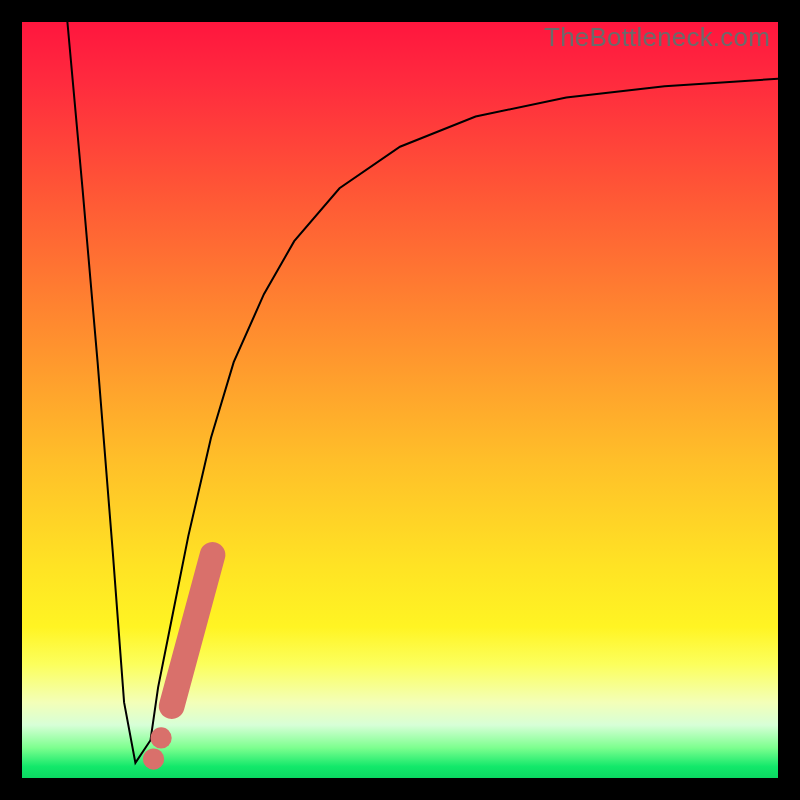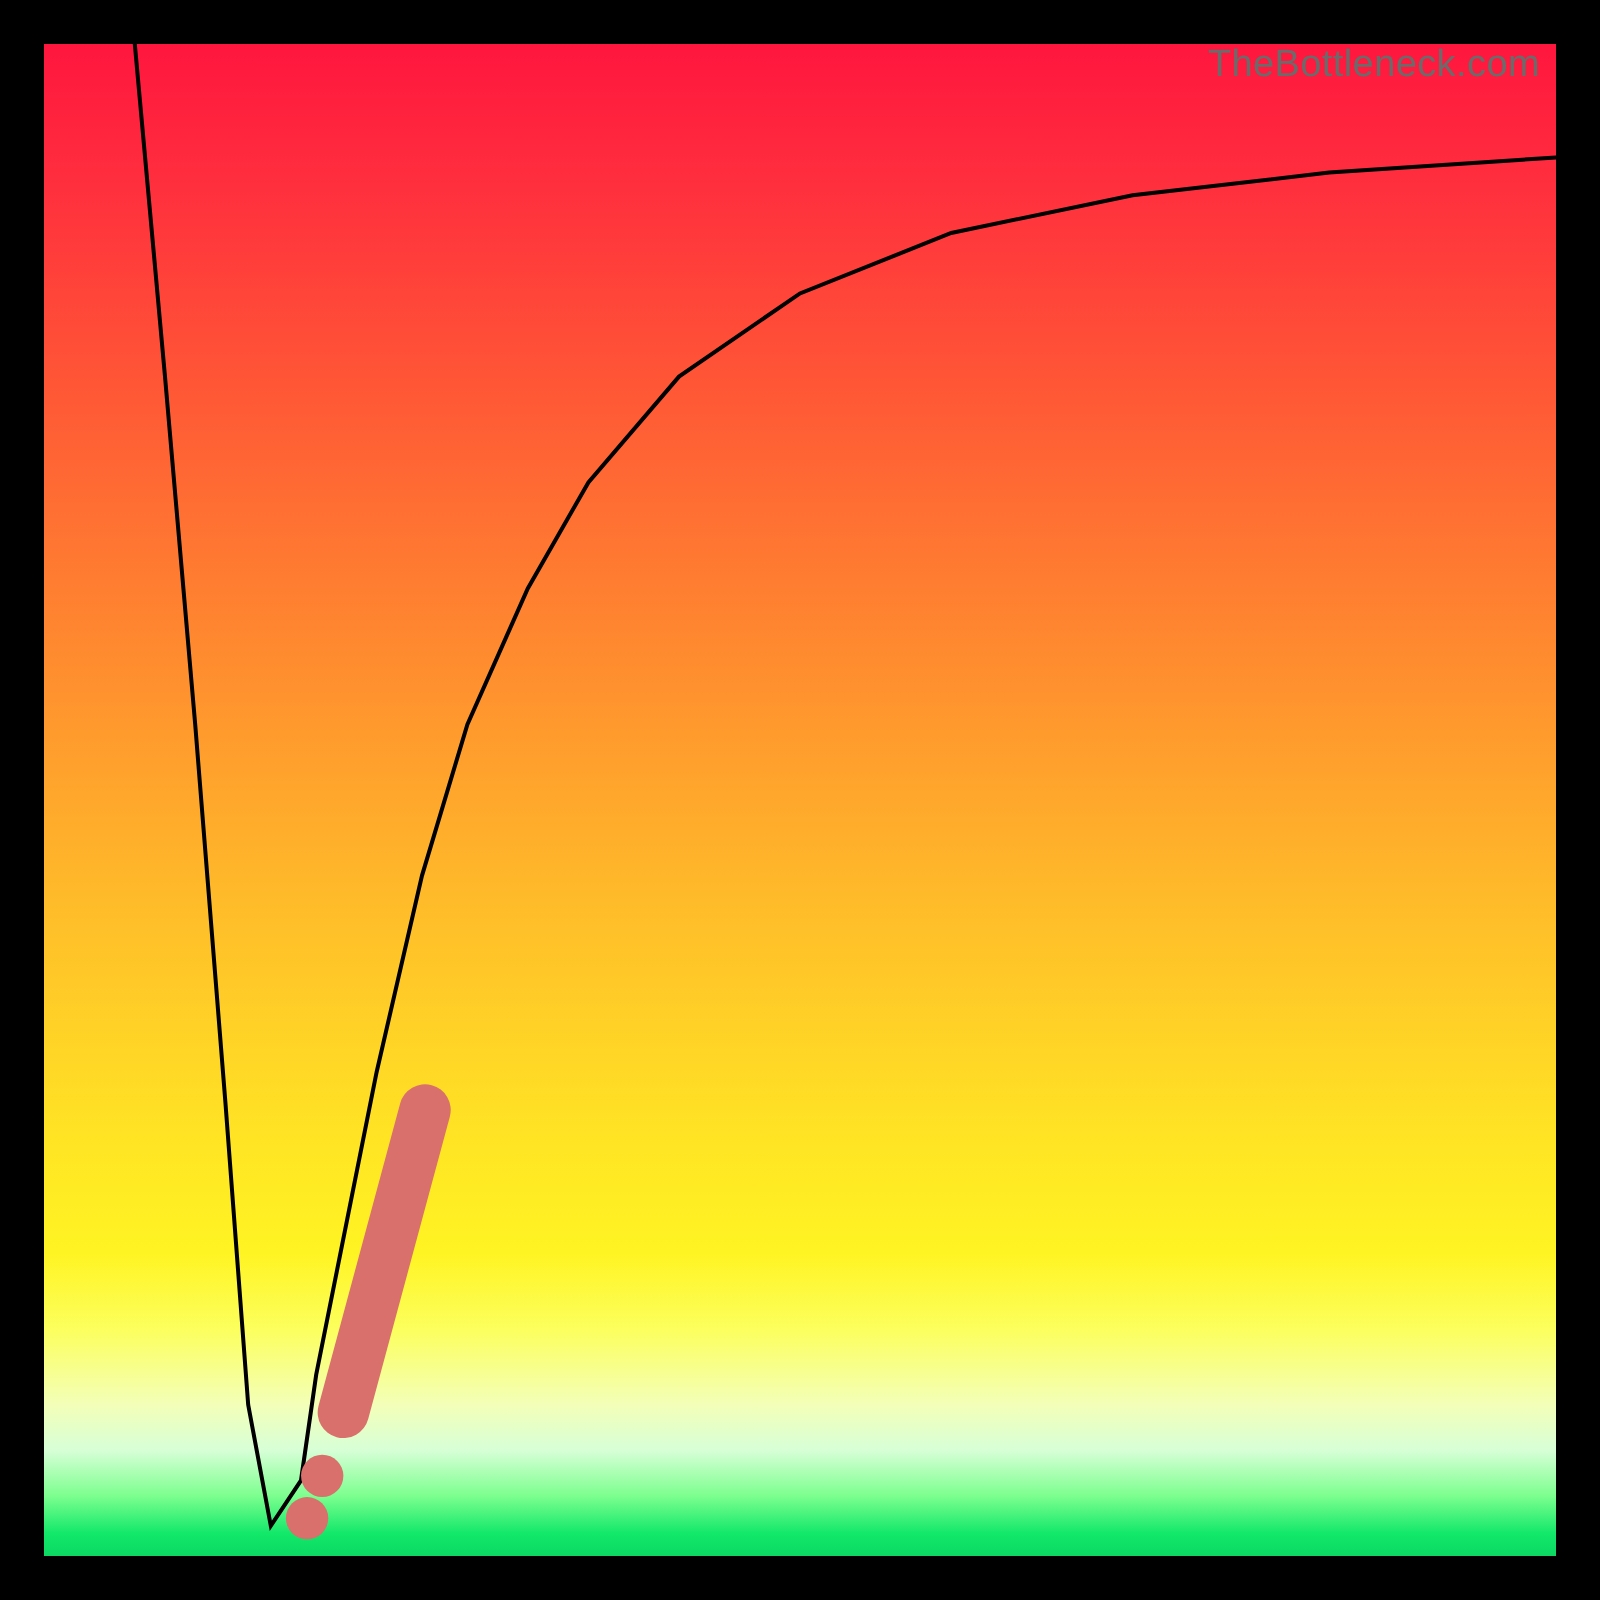--- a/index.html
+++ b/index.html
@@ -43,21 +43,21 @@
       #7dff8f 96%,
       #12e86a 98.5%,
       #0bd862 100%
     );
   }
   .watermark {
     position: absolute;
     top: 0px;
     right: 8px;
     color: #6b6b6b;
-    font-size: 19px;
+    font-size: 26px;
     letter-spacing: 0.2px;
     font-weight: 500;
   }
   svg.curve {
     position: absolute;
     inset: 0;
   }
 </style>
 </head>
 <body>

